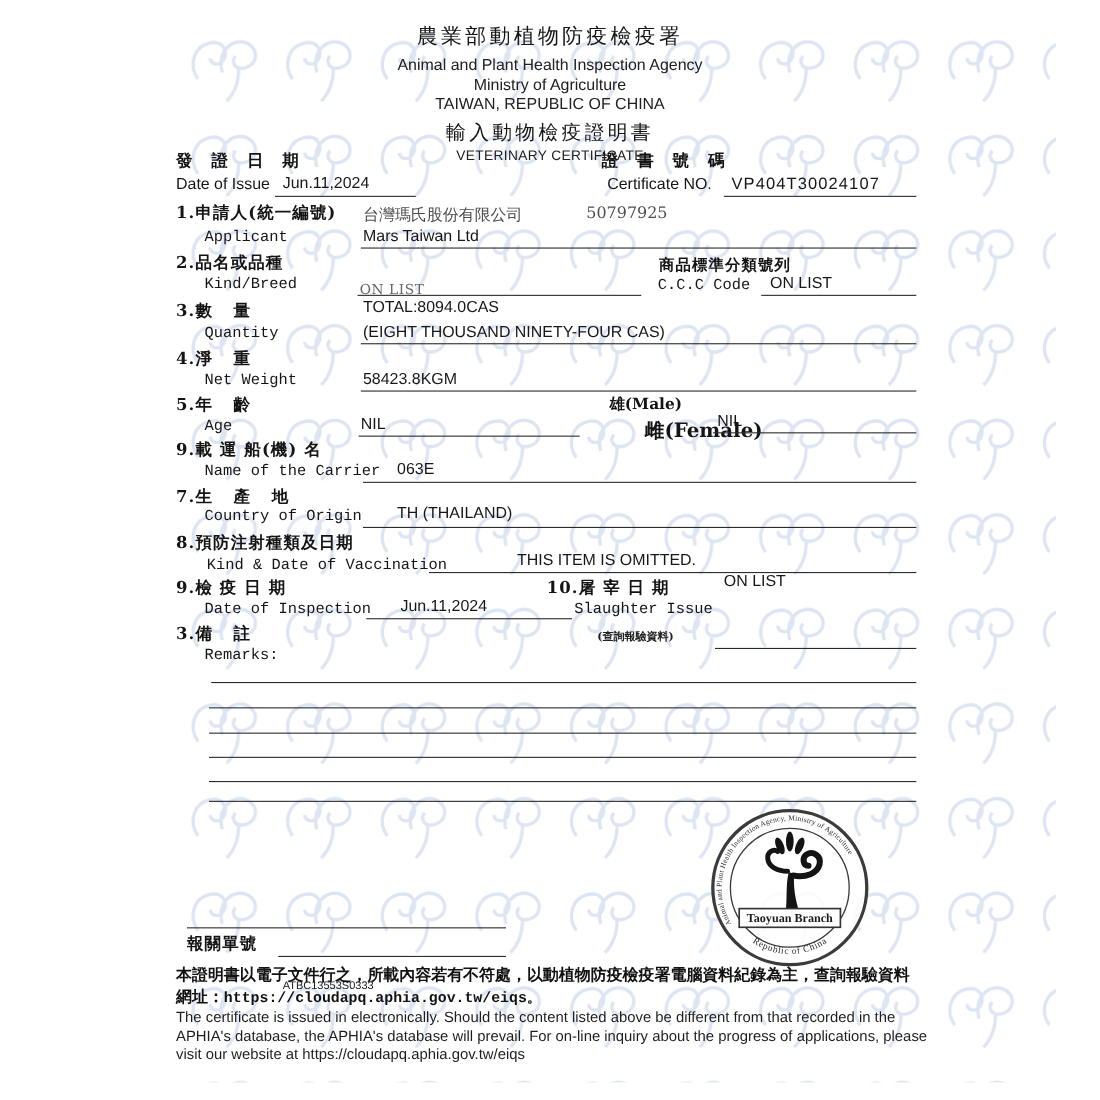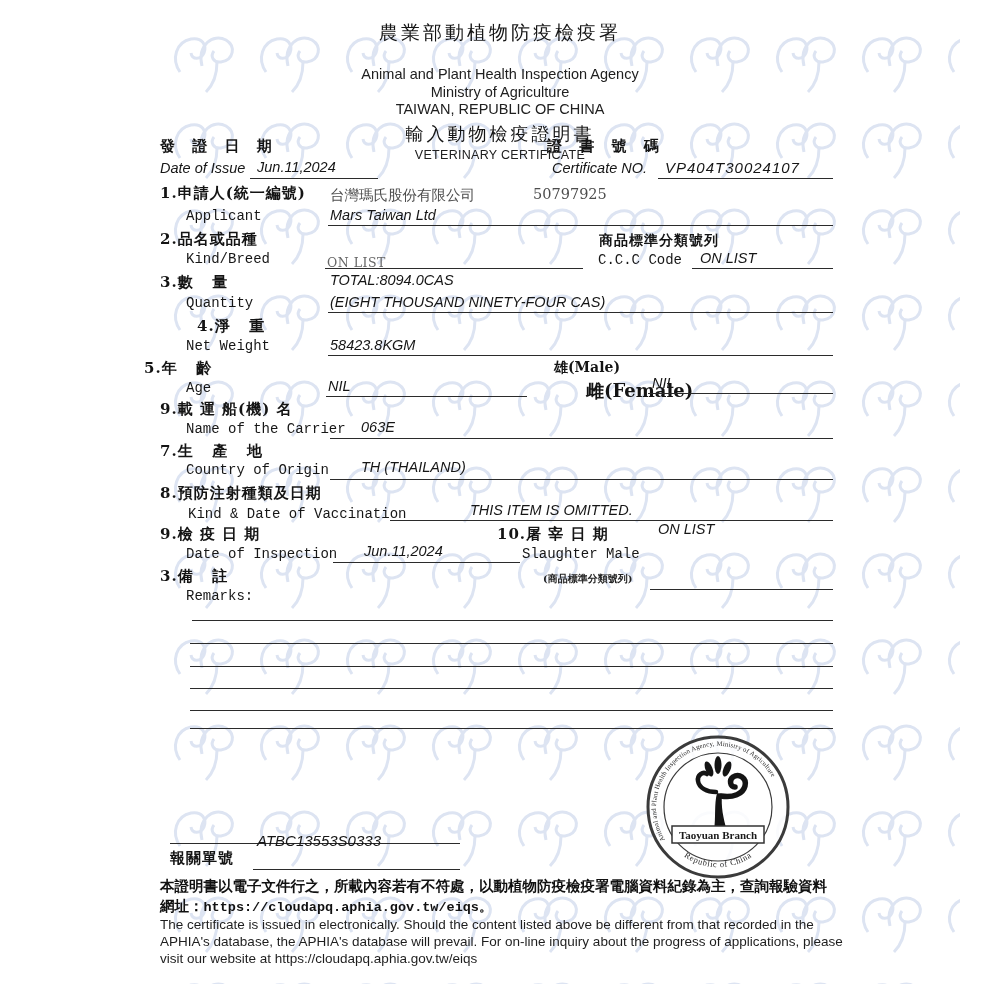--- a/index.html
+++ b/index.html
@@ -4,21 +4,21 @@
 <style>
   html,body{margin:0;padding:0;}
   body{background:#ffffff;}
   #page{position:relative;width:1000px;height:1000px;background:#ffffff;overflow:hidden;
         font-family:"Liberation Sans",sans-serif;color:#1c1c1c;}
   .abs{position:absolute;}
   .zh{font-family:"DejaVu Serif","Liberation Serif",serif;font-weight:bold;font-size:15px;
       color:#141414;white-space:pre;letter-spacing:1px;}
   .mono{font-family:"Liberation Mono","DejaVu Sans Mono",monospace;font-size:14px;
         color:#161616;white-space:pre;}
-  .val{font-family:"Liberation Sans","DejaVu Sans",sans-serif;font-size:14.5px;color:#161616;font-style:italic;}
+  .val{font-family:"Liberation Sans","DejaVu Sans",sans-serif;font-size:14.5px;color:#161616;}
   .grayzh{font-family:"DejaVu Serif","Liberation Serif",serif;font-size:14.5px;color:#4d4d4d;white-space:pre;}
   .grayval{font-family:"DejaVu Serif","Liberation Serif",serif;font-size:12.5px;color:#666;letter-spacing:.5px;}
   .fline{position:absolute;height:0;border-bottom:1.8px solid #2b2b2b;}
   .header{position:absolute;left:160px;top:20px;width:680px;text-align:center;}
   .h-zh1{font-family:"DejaVu Serif","Liberation Serif",serif;font-size:19px;letter-spacing:3px;color:#141414;}
   .h-en{font-size:14.5px;color:#202020;line-height:17.5px;}
   .h-zh2{font-family:"DejaVu Serif","Liberation Serif",serif;font-size:18px;letter-spacing:3px;color:#141414;margin-top:3px;}
   .h-en2{font-size:12.5px;color:#202020;margin-top:2px;letter-spacing:.3px;}
   .smallnote{font-family:"DejaVu Serif","Liberation Serif",serif;font-size:10px;font-weight:bold;color:#222;}
   .f-zh{font-family:"DejaVu Serif","Liberation Serif",serif;font-weight:bold;font-size:14.5px;color:#111;white-space:pre;}
@@ -38,21 +38,21 @@
           <path d="M 34,40 C 29,19 45,7 58,14 C 68,20 66,34 53,36 C 45,37 42,30 46,25"></path>
           <path d="M 49,36 C 49,49 46,58 38,66"></path>
         </g>
       </pattern>
     </defs>
     <rect x="168" y="26" width="792" height="958" fill="url(#wm)"></rect>
   </svg>
 
   <div class="header">
     <div class="h-zh1">農業部動植物防疫檢疫署</div>
-    <div class="h-en" style="margin-top:20px;">Animal and Plant Health Inspection Agency</div>
+    <div class="h-en" style="margin-top:6px;">Animal and Plant Health Inspection Agency</div>
     <div class="h-en">Ministry of Agriculture</div>
     <div class="h-en">TAIWAN, REPUBLIC OF CHINA</div>
     <div class="h-zh2">輸入動物檢疫證明書</div>
     <div class="h-en2">VETERINARY CERTIFICATE</div>
   </div>
 
   <div class="abs zh" style="left:160px;top:137px;letter-spacing:6px;">發 證 日 期</div>
   <div class="abs val" style="left:160px;top:160px;">Date of Issue</div>
   <div class="abs val" style="left:257px;top:159px;">Jun.11,2024</div>
   <div class="fline" style="left:250px;top:178px;width:128px;"></div>
@@ -77,26 +77,26 @@
   <div class="abs mono" style="left:598px;top:252px;">C.C.C Code</div>
   <div class="abs val" style="left:700px;top:250px;">ON LIST</div>
   <div class="fline" style="left:692px;top:268px;width:141px;"></div>
 
   <div class="abs zh" style="left:160px;top:273px;">3.數   量</div>
   <div class="abs val" style="left:330px;top:272px;">TOTAL:8094.0CAS</div>
   <div class="abs mono" style="left:186px;top:295px;">Quantity</div>
   <div class="abs val" style="left:330px;top:294px;">(EIGHT THOUSAND NINETY-FOUR CAS)</div>
   <div class="fline" style="left:328px;top:312px;width:505px;"></div>
 
-  <div class="abs zh" style="left:160px;top:317px;margin-left:37px;">4.淨   重</div>
+  <div class="abs zh" style="left:160px;top:317px;">4.淨   重</div>
   <div class="abs mono" style="left:186px;top:338px;">Net Weight</div>
   <div class="abs val" style="left:330px;top:337px;">58423.8KGM</div>
   <div class="fline" style="left:328px;top:355px;width:505px;"></div>
 
-  <div class="abs zh" style="left:144px;top:359px;">5.年   齡</div>
+  <div class="abs zh" style="left:160px;top:359px;">5.年   齡</div>
   <div class="abs zh" style="left:554px;top:359px;font-size:14px;letter-spacing:0;">雄(Male)</div>
   <div class="abs mono" style="left:186px;top:380px;">Age</div>
   <div class="abs val" style="left:328px;top:378px;">NIL</div>
   <div class="fline" style="left:326px;top:396px;width:201px;"></div>
   <div class="abs zh" style="left:552px;top:379px;font-size:18px;letter-spacing:0;margin-left:34px;">雌(Female)</div>
   <div class="abs val" style="left:652px;top:375px;">NIL</div>
   <div class="fline" style="left:648px;top:393px;width:185px;"></div>
 
   <div class="abs zh" style="left:160px;top:400px;">9.載 運 船(機) 名</div>
   <div class="abs mono" style="left:186px;top:421px;">Name of the Carrier</div>
@@ -112,22 +112,22 @@
   <div class="abs mono" style="left:188px;top:506px;">Kind &amp; Date of Vaccination</div>
   <div class="abs val" style="left:470px;top:502px;">THIS ITEM IS OMITTED.</div>
   <div class="fline" style="left:390px;top:520px;width:443px;"></div>
 
   <div class="abs zh" style="left:160px;top:525px;">9.檢 疫 日 期</div>
   <div class="abs zh" style="left:497px;top:525px;">10.屠 宰 日 期</div>
   <div class="abs val" style="left:658px;top:521px;">ON LIST</div>
   <div class="abs mono" style="left:186px;top:546px;">Date of Inspection</div>
   <div class="abs val" style="left:364px;top:543px;">Jun.11,2024</div>
   <div class="fline" style="left:333px;top:562px;width:187px;"></div>
-  <div class="abs mono" style="left:522px;top:546px;">Slaughter Male</div>
-  <div class="abs smallnote" style="left:543px;top:572px;">(商品標準分類號列)</div>
+  <div class="abs mono" style="left:522px;top:546px;">Slaughter Issue</div>
+  <div class="abs smallnote" style="left:543px;top:572px;">(查詢報驗資料)</div>
   <div class="fline" style="left:650px;top:589px;width:183px;"></div>
 
   <div class="abs zh" style="left:160px;top:567px;">3.備   註</div>
   <div class="abs mono" style="left:186px;top:588px;">Remarks:</div>
 
   <div class="fline" style="left:192px;top:620px;width:641px;"></div>
   <div class="fline" style="left:190px;top:643px;width:643px;"></div>
   <div class="fline" style="left:190px;top:666px;width:643px;"></div>
   <div class="fline" style="left:190px;top:688px;width:643px;"></div>
   <div class="fline" style="left:190px;top:710px;width:643px;"></div>
@@ -155,21 +155,21 @@
       <ellipse cx="9" cy="-38" rx="3.5" ry="8" transform="rotate(22 9 -38)" fill="#141414"></ellipse>
     </g>
     <g>
       <rect x="-46" y="19" width="92" height="17" fill="#ffffff" stroke="#333333" stroke-width="1.5"></rect>
       <text x="0" y="31.5" text-anchor="middle" font-family="Liberation Serif, serif" font-weight="bold" font-size="11" fill="#1a1a1a">Taoyuan Branch</text>
     </g>
   </svg>
 
   <div class="fline" style="left:170px;top:843px;width:290px;"></div>
   <div class="abs zh" style="left:170px;top:849px;">報關單號</div>
-  <div class="abs val" style="left:257px;top:832px;font-size:15px;">ATBC13553S0333</div>
+  <div class="abs val" style="left:257px;top:891px;font-size:10px;">ATBC13553S0333</div>
   <div class="fline" style="left:253px;top:869px;width:207px;"></div>
 
   <div class="abs f-zh" style="left:160px;top:877px;">本證明書以電子文件行之，所載內容若有不符處，以動植物防疫檢疫署電腦資料紀錄為主，查詢報驗資料</div>
   <div class="abs f-zh" style="left:160px;top:897px;"><span>網址：</span><span class="urlmono">https://cloudapq.aphia.gov.tw/eiqs。</span></div>
   <div class="abs f-en" style="left:160px;top:916px;width:690px;">
     <div>The certificate is issued in electronically. Should the content listed above be different from that recorded in the</div>
     <div>APHIA's database, the APHIA's database will prevail. For on-line inquiry about the progress of applications, please</div>
     <div>visit our website at https://cloudapq.aphia.gov.tw/eiqs</div>
   </div>
 

